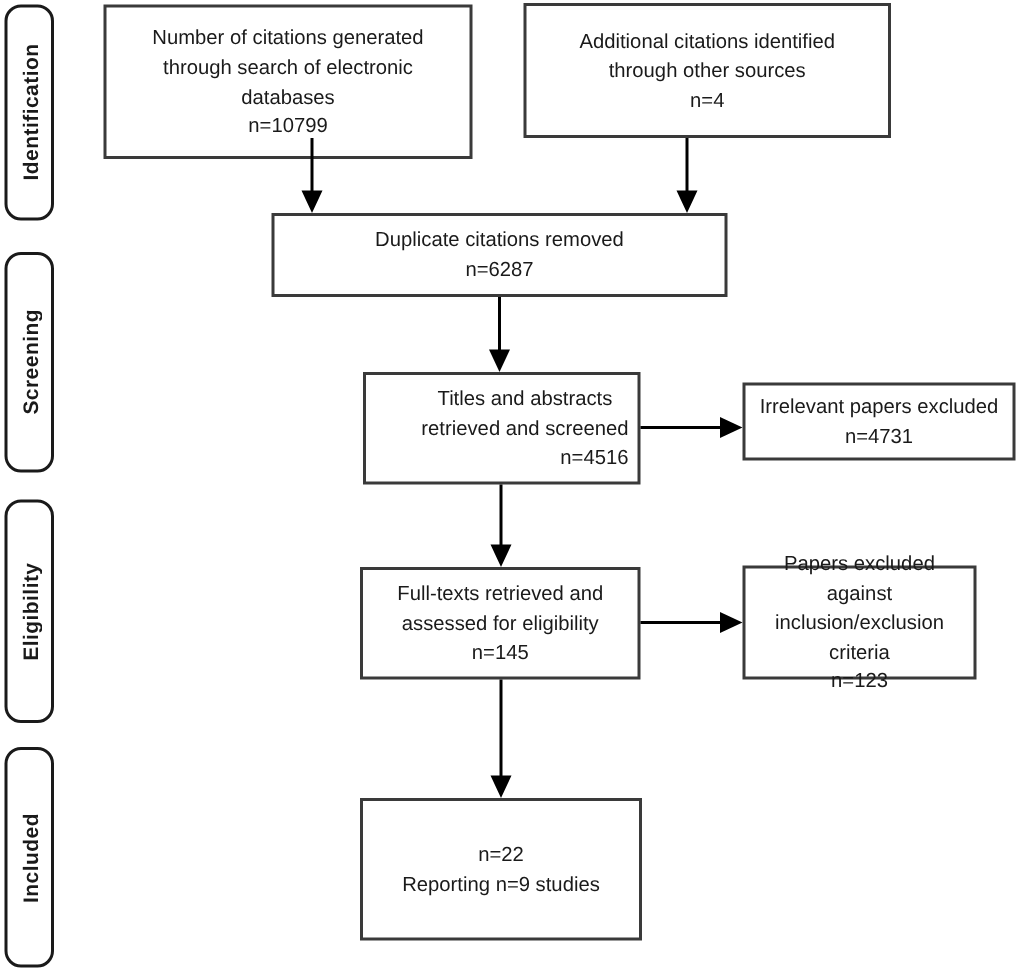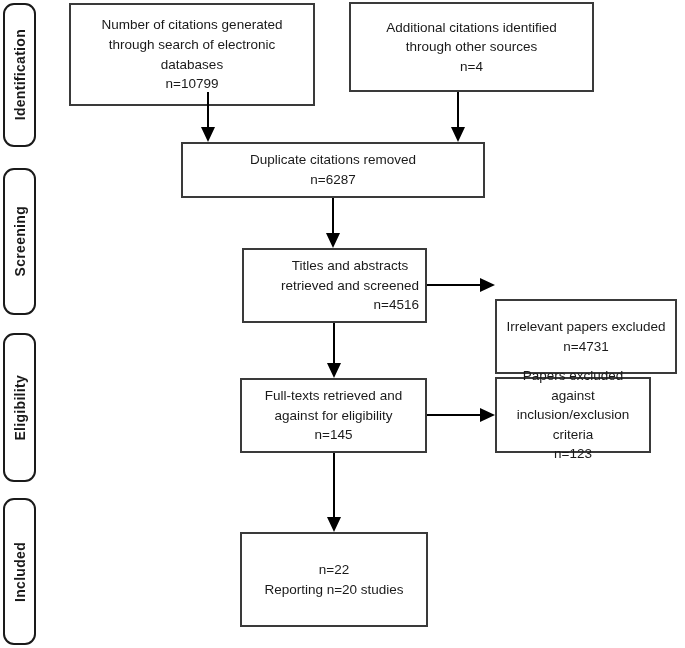--- a/index.html
+++ b/index.html
@@ -103,40 +103,40 @@
     <span class="box-label">Duplicate citations removed</span>
     <span class="box-count">n=6287</span>
   </div>
 
   <div class="flow-box" style="left:242px; top:248px; width:185px; height:75px;align-items:flex-end;">
     <span class="box-label">Titles and abstracts
 retrieved and screened</span>
     <span class="box-count">n=4516</span>
   </div>
 
-  <div class="flow-box" style="left:495px; top:255px; width:182px; height:75px;margin-top:44px;">
+  <div class="flow-box" style="left:495px; top:255px; width:182px; height:52px;">
     <span class="box-label">Irrelevant papers excluded</span>
     <span class="box-count">n=4731</span>
   </div>
 
   <div class="flow-box" style="left:240px; top:378px; width:187px; height:75px;">
     <span class="box-label">Full-texts retrieved and
-against for eligibility</span>
+assessed for eligibility</span>
     <span class="box-count">n=145</span>
   </div>
 
   <div class="flow-box" style="left:495px; top:377px; width:156px; height:76px;">
     <span class="box-label">Papers excluded against
 inclusion/exclusion criteria</span>
     <span class="box-count">n=123</span>
   </div>
 
   <div class="flow-box" style="left:240px; top:532px; width:188px; height:95px;">
     <span class="box-count">n=22</span>
-    <span class="box-extra">Reporting n=20 studies</span>
+    <span class="box-extra">Reporting n=9 studies</span>
   </div>
 
   <svg class="arrows" width="685" height="648" viewBox="0 0 685 648">
 
     <line x1="208" y1="92" x2="208" y2="128"></line>
     <path class="head" d="M208,142 L201,127 L215,127 Z"></path>
 
     <line x1="458" y1="92" x2="458" y2="128"></line>
     <path class="head" d="M458,142 L451,127 L465,127 Z"></path>
 

